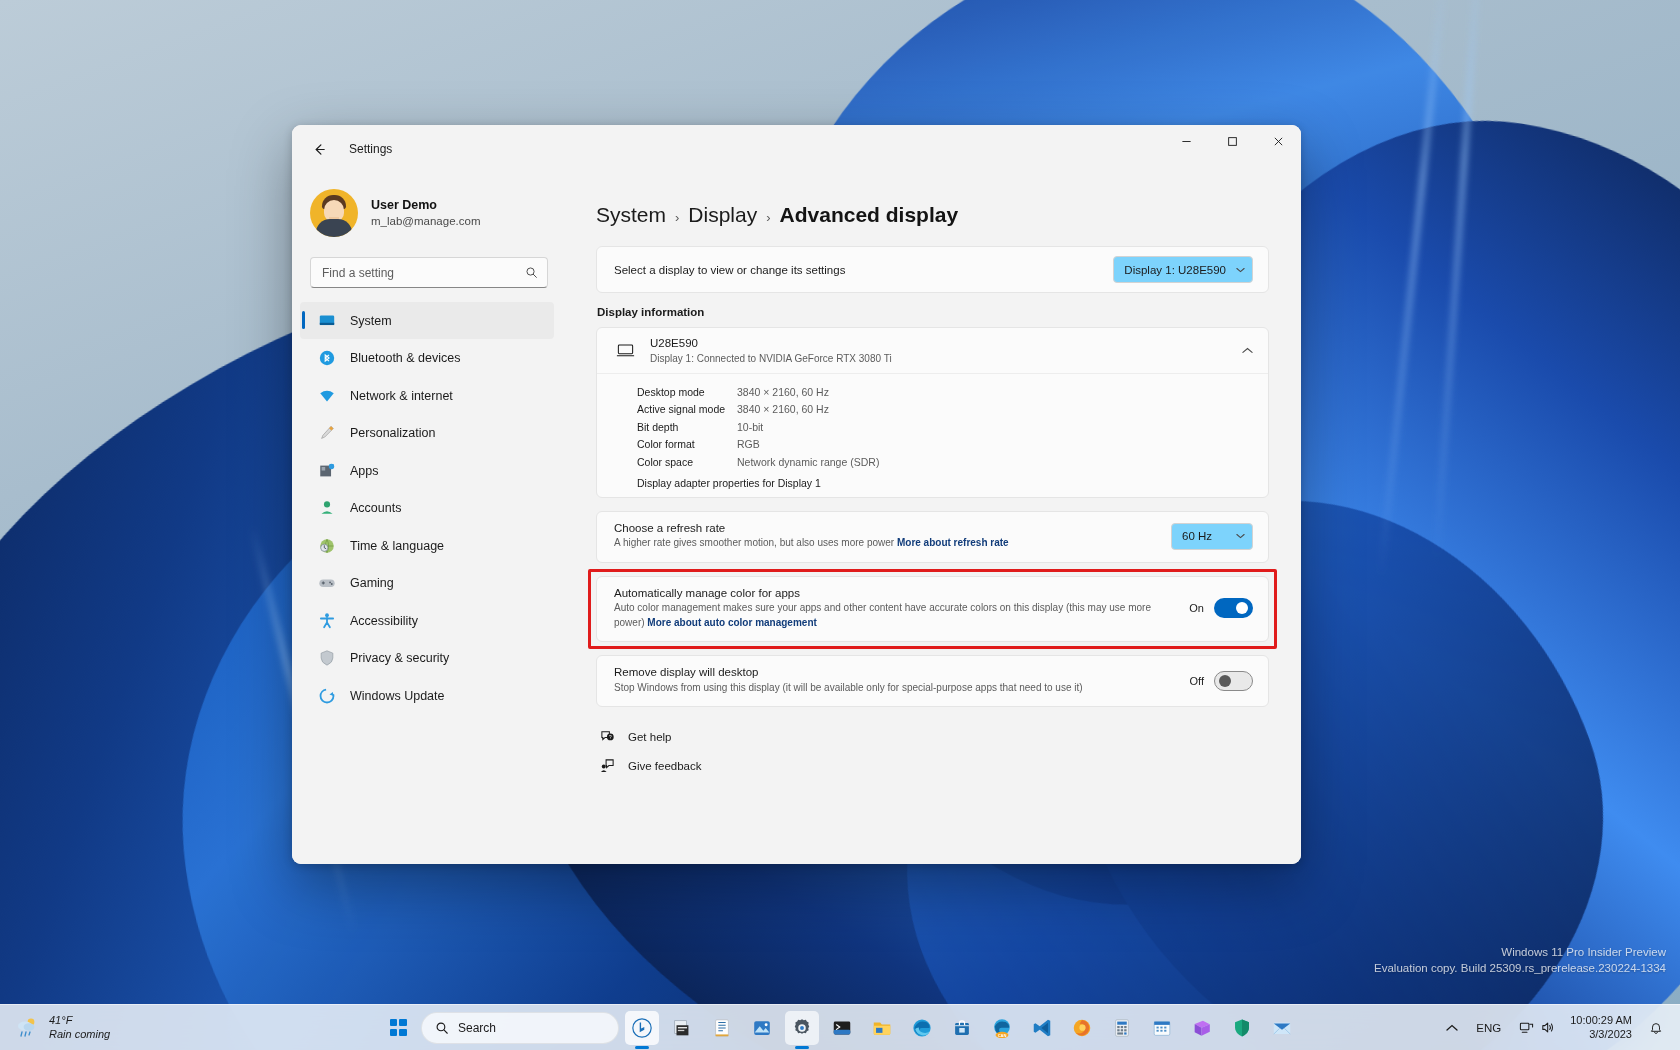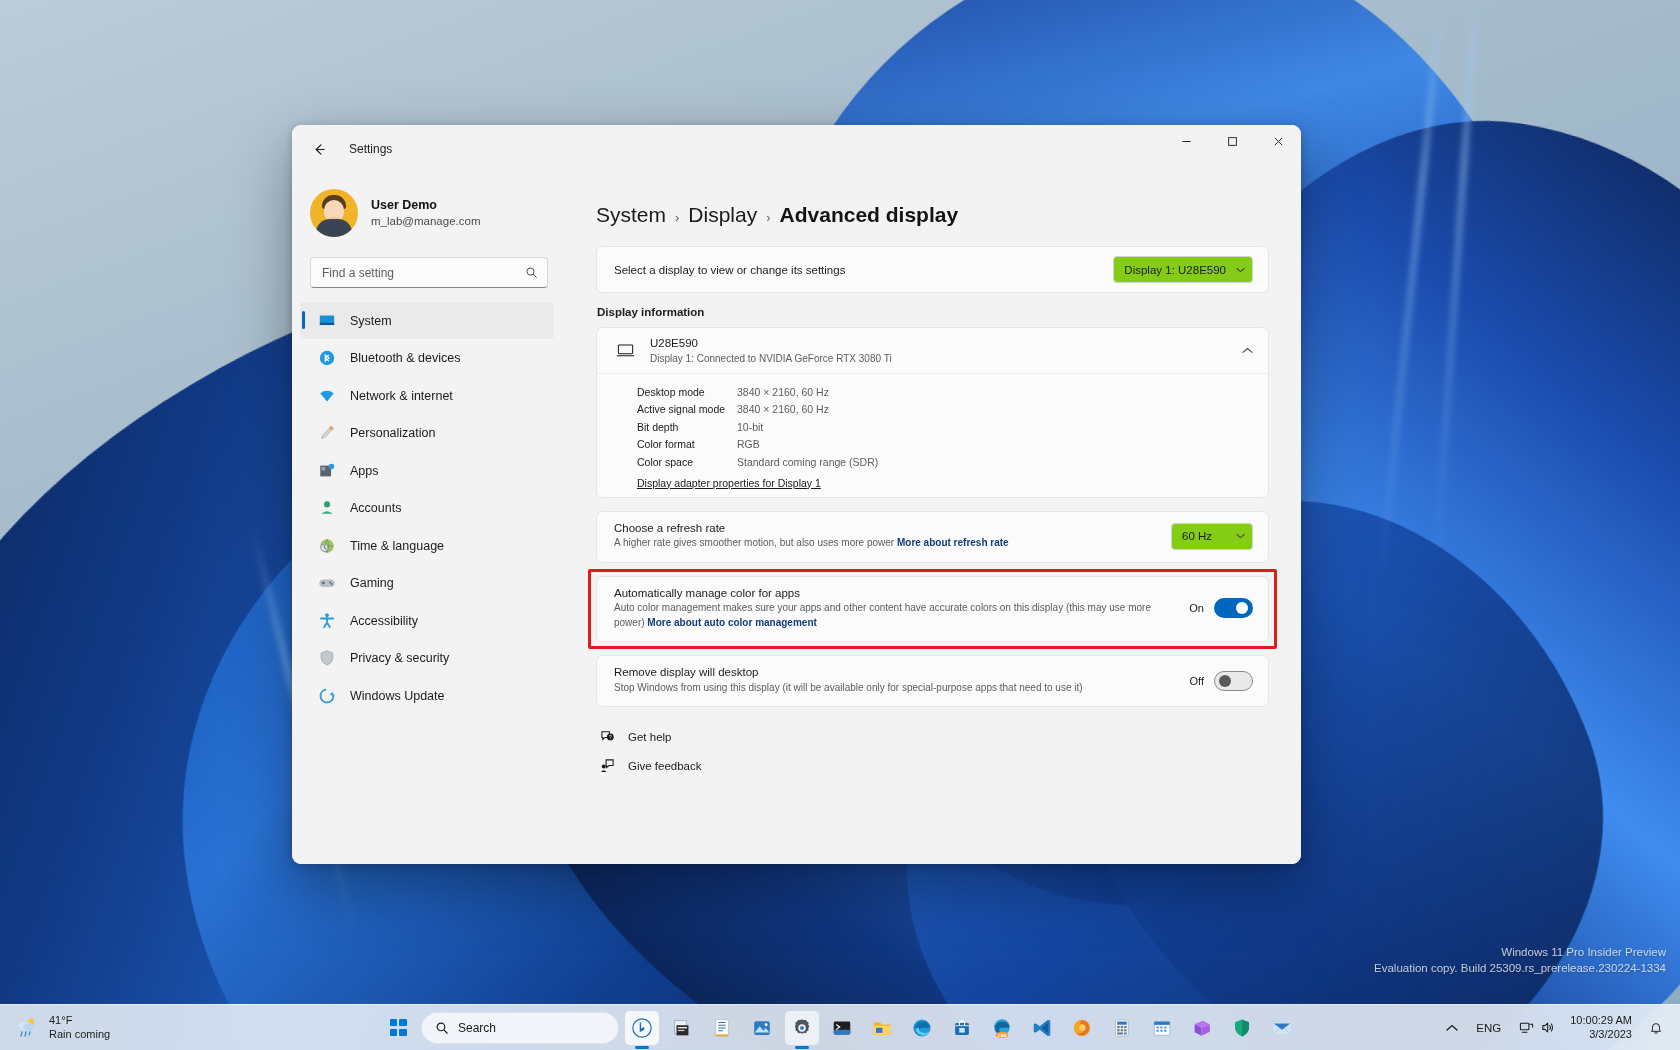--- a/index.html
+++ b/index.html
@@ -172,21 +172,21 @@
     margin-bottom:13px;
   }
 
   .row-select {
     height:45px; display:flex; align-items:center;
     padding:0 15px 0 17px;
   }
   .row-select .lbl { font-size:11.5px; color:#1b1b1b; flex:1; }
   .combo {
     min-width:112px; height:27px;
-    background:#84cc16; border:1px solid #d3d3d3; border-radius:4px;
+    background:#7dd3fc; border:1px solid #d3d3d3; border-radius:4px;
     display:flex; align-items:center; justify-content:space-between;
     padding:0 7px 0 10px; font-size:11.5px; color:#1b1b1b;
   }
   .combo .chev { font-size:8px; color:#4a4a4a; margin-left:10px; }
 
   .section-label { font-size:11.5px; font-weight:bold; color:#1b1b1b; margin:6px 0 9px 1px; }
 
   .dev-head {
     height:46px; display:flex; align-items:center;
     padding:0 15px 0 17px; border-bottom:1px solid #ededed;
@@ -197,21 +197,21 @@
   }
   .dev-txt { flex:1; line-height:1.3; }
   .dev-name { font-size:11.5px; color:#1b1b1b; }
   .dev-sub { font-size:10px; color:#5c5c5c; margin-top:1px; }
   .chev-up { font-size:10px; color:#4a4a4a; }
 
   .info-table { padding:9px 0 8px 0; }
   .info-row { display:flex; height:17.5px; align-items:center; padding-left:40px; }
   .info-key { width:100px; flex:0 0 100px; font-size:10.5px; color:#1b1b1b; }
   .info-val { font-size:10.5px; color:#5c5c5c; }
-  .adapter-link { padding-left:40px; margin-top:6px; font-size:10.5px; color:#1b1b1b;text-decoration:underline; }
+  .adapter-link { padding-left:40px; margin-top:6px; font-size:10.5px; color:#1b1b1b; }
   .adapter-link span { cursor:pointer; }
 
   .setting-row {
     display:flex; align-items:center;
     padding:10px 15px 11px 17px;
     min-height:50px;
   }
   .sr-text { flex:1; padding-right:14px; }
   .sr-title { font-size:11.5px; color:#1b1b1b; }
   .sr-desc { font-size:10px; color:#5c5c5c; margin-top:2.5px; line-height:1.45; }
@@ -257,21 +257,21 @@
     background:rgba(238,243,249,.86);
     backdrop-filter:blur(20px);
     display:flex; align-items:center;
     border-top:1px solid rgba(255,255,255,.5);
   }
   .tb-weather {
     display:flex; align-items:center; gap:9px;
     padding-left:14px; height:40px; border-radius:5px;
   }
   .wx-icon { width:26px; height:26px; position:relative; }
-  .wx-text { line-height:1.25; }
+  .wx-text { line-height:1.25;font-style:italic; }
   .wx-temp { font-size:11px; color:#1b1b1b; }
   .wx-desc { font-size:11px; color:#1b1b1b; }
 
   .tb-center {
     position:absolute; left:50%; transform:translateX(-50%);
     display:flex; align-items:center; gap:6px;
   }
   .tb-start { width:34px; height:34px; display:flex; align-items:center; justify-content:center; border-radius:5px; }
   .startglyph { width:17px; height:17px; display:grid; grid-template-columns:1fr 1fr; grid-template-rows:1fr 1fr; gap:2.4px; }
   .startglyph i { background:#0078d4; border-radius:1px; display:block; }
@@ -562,21 +562,21 @@
           <div class="info-row">
             <span class="info-key">Bit depth</span>
             <span class="info-val">10-bit</span>
           </div>
           <div class="info-row">
             <span class="info-key">Color format</span>
             <span class="info-val">RGB</span>
           </div>
           <div class="info-row">
             <span class="info-key">Color space</span>
-            <span class="info-val">Standard coming range (SDR)</span>
+            <span class="info-val">Network dynamic range (SDR)</span>
           </div>
           <div class="adapter-link">
             <span>Display adapter properties for Display 1</span>
           </div>
         </div>
       </div>
 
       <div class="card">
         <div class="setting-row">
           <div class="sr-text">

